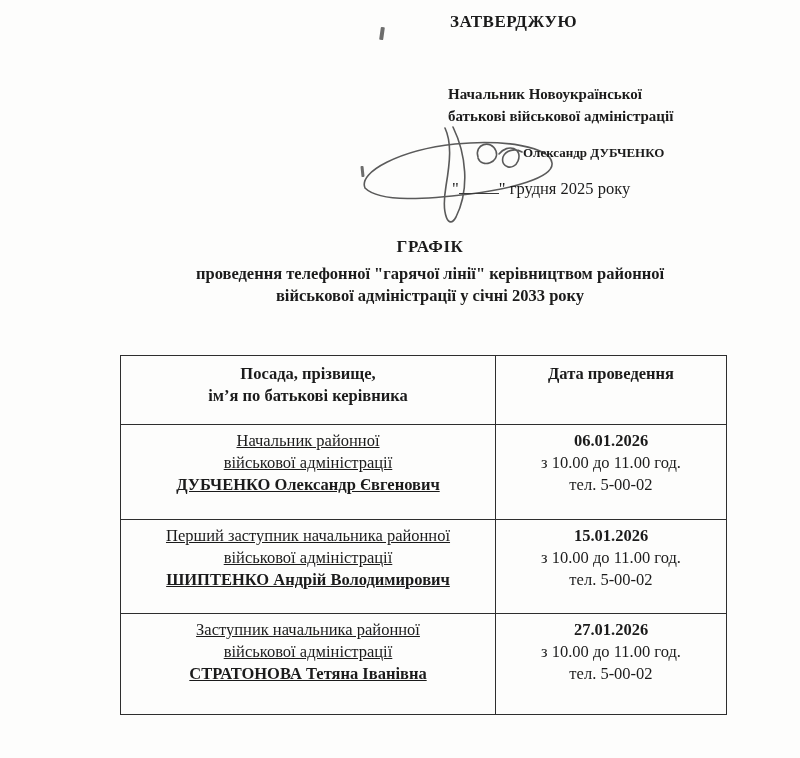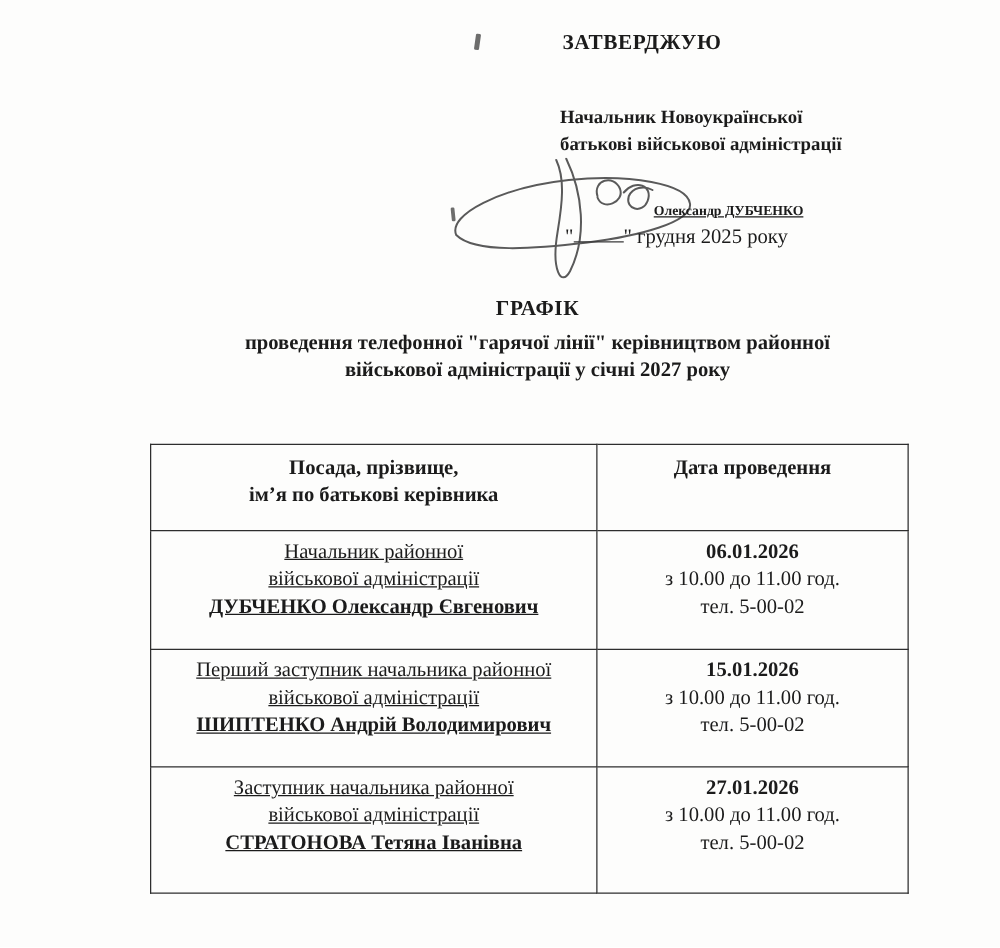--- a/index.html
+++ b/index.html
@@ -13,21 +13,21 @@
     height: 758px;
     background: #fdfdfc;
     font-family: "Liberation Serif", "DejaVu Serif", serif;
     color: #1b1b1b;
     overflow: hidden;
   }
   
   .approval-stamp {
     position: absolute;
     left: 450px;
-    top: 24px;
+    top: 12px;
     font-size: 17px;
     font-weight: bold;
     letter-spacing: 0.5px;
     white-space: nowrap;
   }
   .approver-title {
     position: absolute;
     left: 448px;
     top: 83px;
     font-size: 15px;
@@ -38,25 +38,24 @@
   .signature-wrap {
     position: absolute;
     left: 352px;
     top: 126px;
     width: 228px;
     height: 104px;
   }
   .approver-name {
     position: absolute;
     left: 523px;
-    top: 163px;
-    font-size: 11px;
-    font-weight: bold;
-    white-space: nowrap;
-    text-decoration: underline;
+    top: 145px;
+    font-size: 13px;
+    font-weight: bold;
+    white-space: nowrap;
   }
   .date-line {
     position: absolute;
     left: 452px;
     top: 179px;
     font-size: 16.5px;
     white-space: nowrap;
   }
   .date-blank {
     display: inline-block;
@@ -98,21 +97,21 @@
     left: 120px;
     top: 355px;
     width: 607px;
     border-collapse: collapse;
     table-layout: fixed;
     font-size: 16.5px;
   }
   .sched-table td, .sched-table th {
     border: 1.6px solid #2e2e2e;
     vertical-align: top;
-    padding: 5px 4px;
+    padding: 5px 13px;
     line-height: 22px;
   }
   .sched-table th {
     text-align: center;
     font-weight: bold;
     height: 56px;
     padding-top: 7px;
   }
   .col-person { width: 348px; }
   .row-entry .cell-person { text-align: center; text-decoration: underline; }
@@ -152,21 +151,21 @@
   <div class="approver-name">Олександр ДУБЧЕНКО</div>
 
   <div class="date-line">
     <span>"</span><span class="date-blank"></span><span>"</span>
     <span>грудня 2025 року</span>
   </div>
 
   <div class="doc-title">
     <div class="t1">ГРАФІК</div>
     <div class="t2">проведення телефонної "гарячої лінії" керівництвом районної</div>
-    <div class="t3">військової адміністрації  у січні 2027 року</div>
+    <div class="t3">військової адміністрації  у січні 2033 року</div>
   </div>
 
   <table class="sched-table">
     <thead>
       <tr>
         <th class="col-person">
           <div>Посада, прізвище,</div>
           <div>ім’я по батькові керівника</div>
         </th>
         <th>Дата проведення</th>

